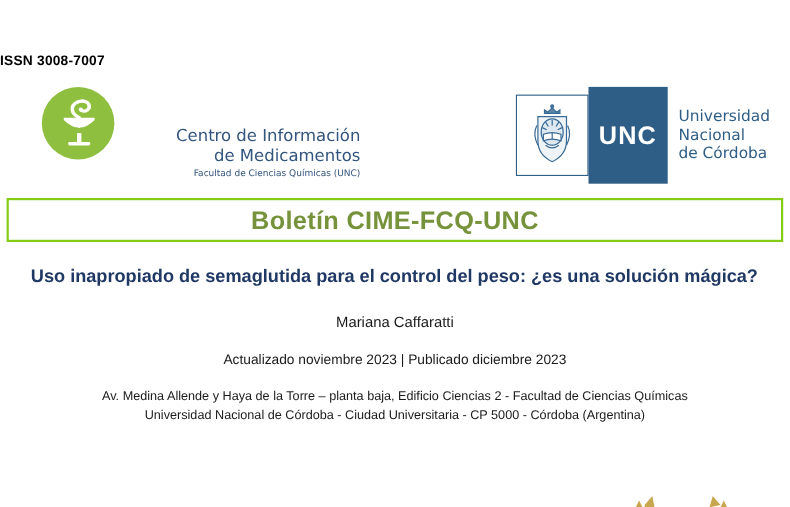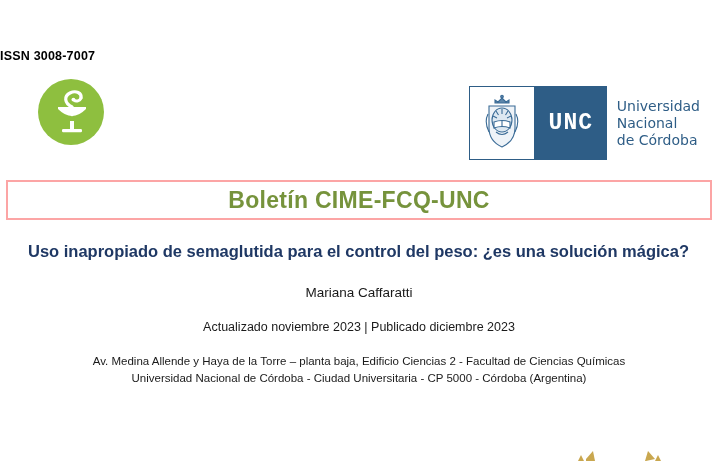--- a/index.html
+++ b/index.html
@@ -139,47 +139,46 @@
     background: #ffffff;
     border: 1px solid #2e5d86;
     box-sizing: border-box;
     display: flex;
     align-items: center;
     justify-content: center;
     flex: 0 0 auto;
   }
   .unc-blue-box {
     width: 72px;
-    height: 74px;
+    height: 88px;
     background: #2e5d86;
     color: #ffffff;
     display: flex;
     align-items: center;
     justify-content: center;
     font-size: 23px;
     font-weight: bold;
     letter-spacing: 1px;
     flex: 0 0 auto;
     box-sizing: border-box;
-    font-family: Liberation Mono, monospace;
   }
   .unc-text {
     padding-left: 10px;
     color: #2e5d86;
   }
   .unc-l1, .unc-l2, .unc-l3 {
     font-size: 14px;
     line-height: 17px;
     font-family: "DejaVu Sans", sans-serif;
   }
 
   
   .bulletin-box {
     margin: 12px 6px 0 6px;
-    border: 2px solid #fca5a5;
+    border: 2px solid #84cc16;
     height: 40px;
     display: flex;
     align-items: center;
     justify-content: center;
     box-sizing: border-box;
   }
   .bulletin-title {
     font-size: 23px;
     font-weight: bold;
     color: #76933c;
@@ -265,20 +264,25 @@
         <rect x="22" y="38" width="4" height="9" fill="#ffffff"></rect>
         <rect x="14" y="46" width="20" height="3.2" rx="1.2" fill="#ffffff"></rect>
 
         <path d="M24 24 C16 20 16 13 22 10 C28 7 34 10 33 15" fill="none" stroke="#ffffff" stroke-width="3.2" stroke-linecap="round"></path>
         <path d="M33 15 C32 18 28 19 26 17" fill="none" stroke="#ffffff" stroke-width="3" stroke-linecap="round"></path>
         <circle cx="25.4" cy="16.6" r="1.9" fill="#ffffff"></circle>
 
         <path d="M24 24 L24 32" fill="none" stroke="#ffffff" stroke-width="2.6" stroke-linecap="round"></path>
       </svg>
     </div>
+    <div class="cime-text">
+      <div class="cime-line1">Centro de Información</div>
+      <div class="cime-line2">de Medicamentos</div>
+      <div class="cime-sub">Facultad de Ciencias Químicas (UNC)</div>
+    </div>
   </div>
 
 
   <div class="unc-logo">
     <div class="unc-crest-box">
       <svg width="40" height="58" viewBox="0 0 40 58">
         <g fill="none" stroke="#3a6b96" stroke-width="1.1">
 
           <path d="M13 9 L13 6 L16 8 L20 4 L24 8 L27 6 L27 9 Z" fill="#5d86aa" stroke="#3a6b96"></path>
           <circle cx="20" cy="2.6" r="1.3" fill="#5d86aa"></circle>

